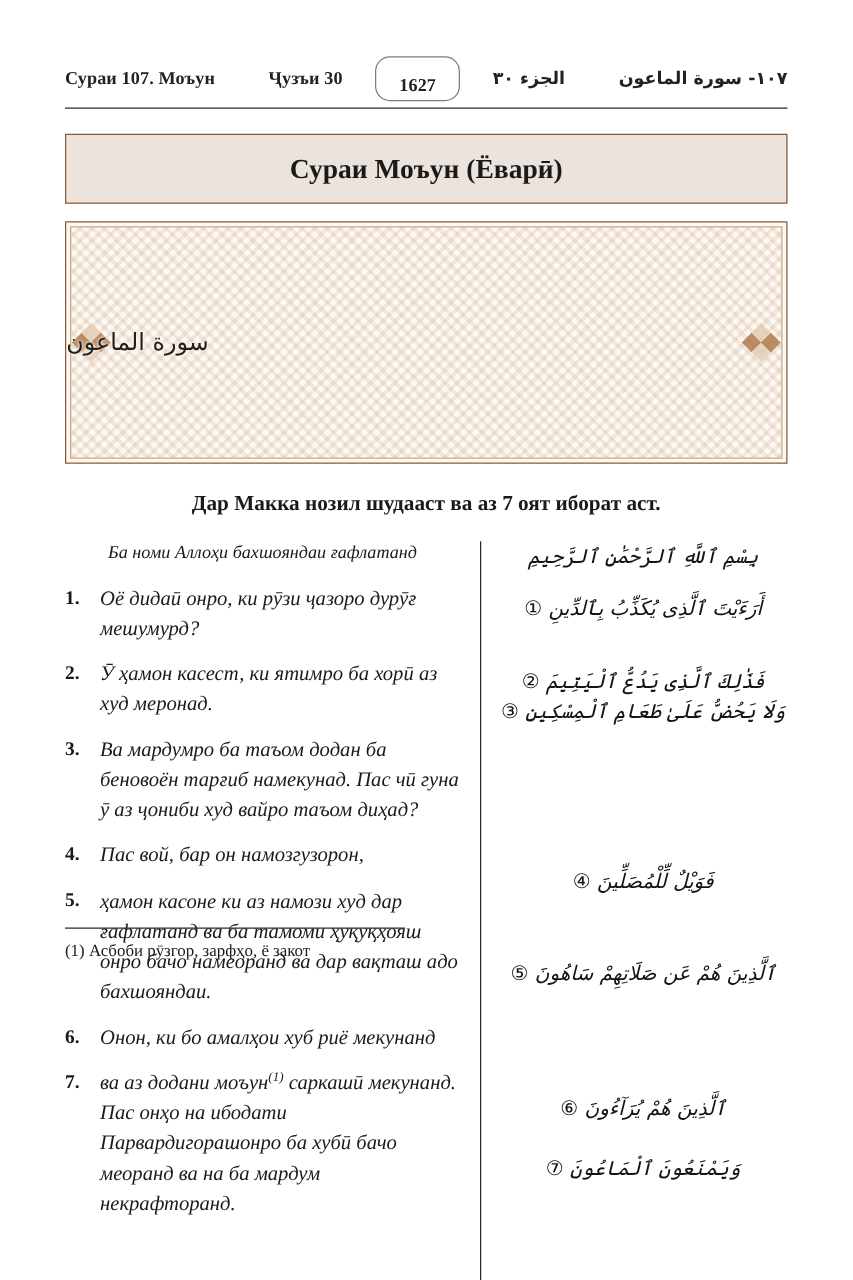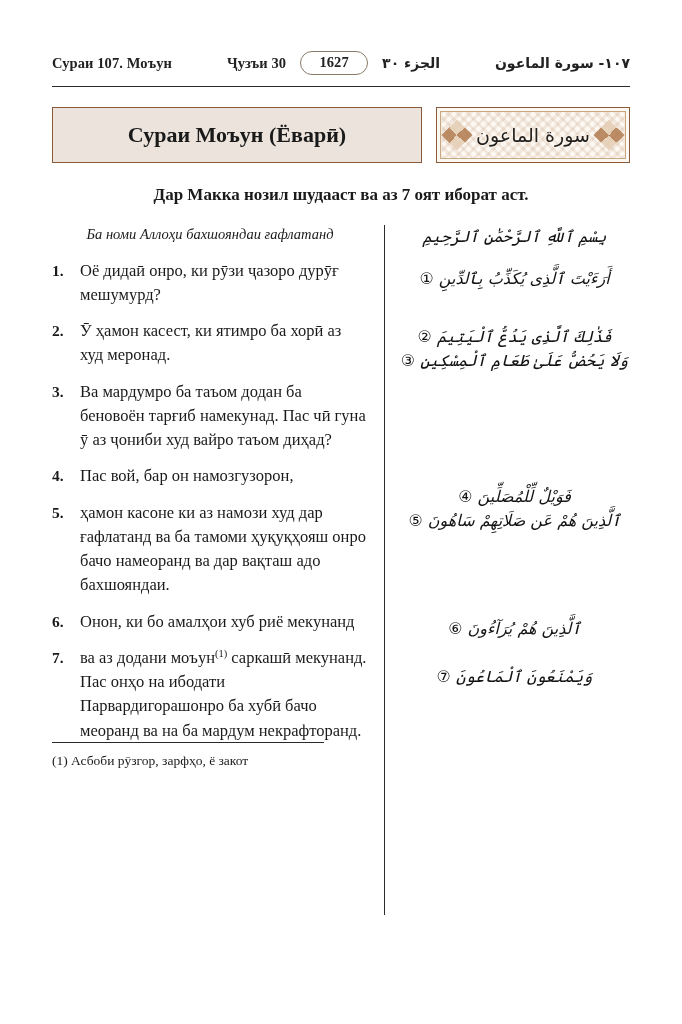--- a/index.html
+++ b/index.html
@@ -34,27 +34,27 @@
     font-weight: bold;
     color: #222;
     letter-spacing: 0.1px;
   }
   .header-left {
     white-space: nowrap;
   }
   .header-center {
     display: flex;
     align-items: center;
-    gap: 14px;
+    gap: 26px;
     white-space: nowrap;
   }
   .page-num-box {
     border: 1px solid #8a7a68;
     border-radius: 12px;
-    padding: 1px 12px 2px 12px;
+    padding: 14px 12px 2px 12px;
     font-size: 14.5px;
     font-weight: bold;
     line-height: 1.25;
     min-width: 42px;
     text-align: center;
   }
   .header-right {
     white-space: nowrap;
     font-family: "DejaVu Sans", sans-serif;
     font-size: 14px;
@@ -66,20 +66,21 @@
     width: 100%;
   }
 
   
   .title-row {
     display: flex;
     align-items: stretch;
     justify-content: space-between;
     margin-top: 20px;
     gap: 14px;
+    flex-direction: column;
   }
   .surah-title-box {
     flex: 1 1 auto;
     border: 1.5px solid #8a5b3a;
     background: #ece4dc;
     display: flex;
     align-items: center;
     justify-content: center;
     height: 54px;
     font-size: 22px;
@@ -87,21 +88,21 @@
     color: #1a1a1a;
   }
   .surah-ar-box {
     flex: 0 0 192px;
     border: 1.5px solid #8a5b3a;
     background: #fdf8f2;
     height: 54px;
     position: relative;
     display: flex;
     align-items: center;
-    justify-content: center;
+    justify-content: flex-start;
     overflow: hidden;
   }
   .ar-ornament-bg {
     position: absolute;
     inset: 3px;
     border: 1px solid #c8a882;
     background:
       repeating-linear-gradient(45deg, rgba(170,120,80,0.13) 0 3px, rgba(255,255,255,0) 3px 7px),
       repeating-linear-gradient(-45deg, rgba(170,120,80,0.13) 0 3px, rgba(255,255,255,0) 3px 7px);
   }
@@ -181,20 +182,21 @@
     flex: 0 0 28px;
     font-size: 15.5px;
     font-weight: bold;
     line-height: 1.45;
     padding-top: 1px;
   }
   .ayah-text {
     flex: 1 1 auto;
     font-size: 16.5px;
     line-height: 1.47;
+    font-style: italic;
   }
   .ayah-text sup {
     font-size: 10.5px;
     vertical-align: super;
     line-height: 0;
   }
 
   
   .ar-line {
     font-family: "DejaVu Sans", sans-serif;
@@ -298,21 +300,21 @@
       </div>
     </div>
 
     <div class="divider"></div>
 
     <div class="col-right">
       <div class="ar-line ar-basmala">بِسْمِ ٱللَّهِ ٱلرَّحْمَٰنِ ٱلرَّحِيمِ</div>
       <div class="ar-line" style="margin-bottom:34px">أَرَءَيْتَ ٱلَّذِى يُكَذِّبُ بِٱلدِّينِ ①</div>
       <div class="ar-line" style="">فَذَٰلِكَ ٱلَّذِى يَدُعُّ ٱلْيَتِيمَ ②</div>
       <div class="ar-line" style="margin-bottom:112px">وَلَا يَحُضُّ عَلَىٰ طَعَامِ ٱلْمِسْكِينِ ③</div>
-      <div class="ar-line" style="">فَوَيْلٌ لِّلْمُصَلِّينَ ④</div>
+      <div class="ar-line" style="margin-bottom:50px">فَوَيْلٌ لِّلْمُصَلِّينَ ④</div>
       <div class="ar-line" style="margin-bottom:84px">ٱلَّذِينَ هُمْ عَن صَلَاتِهِمْ سَاهُونَ ⑤</div>
       <div class="ar-line" style="margin-bottom:24px">ٱلَّذِينَ هُمْ يُرَآءُونَ ⑥</div>
       <div class="ar-line">وَيَمْنَعُونَ ٱلْمَاعُونَ ⑦</div>
     </div>
   </div>
 
   <div class="footnote-area">
     <div class="footnote-rule"></div>
     <div class="footnote-text">(1)  Асбоби рӯзгор, зарфҳо, ё закот</div>
   </div>

